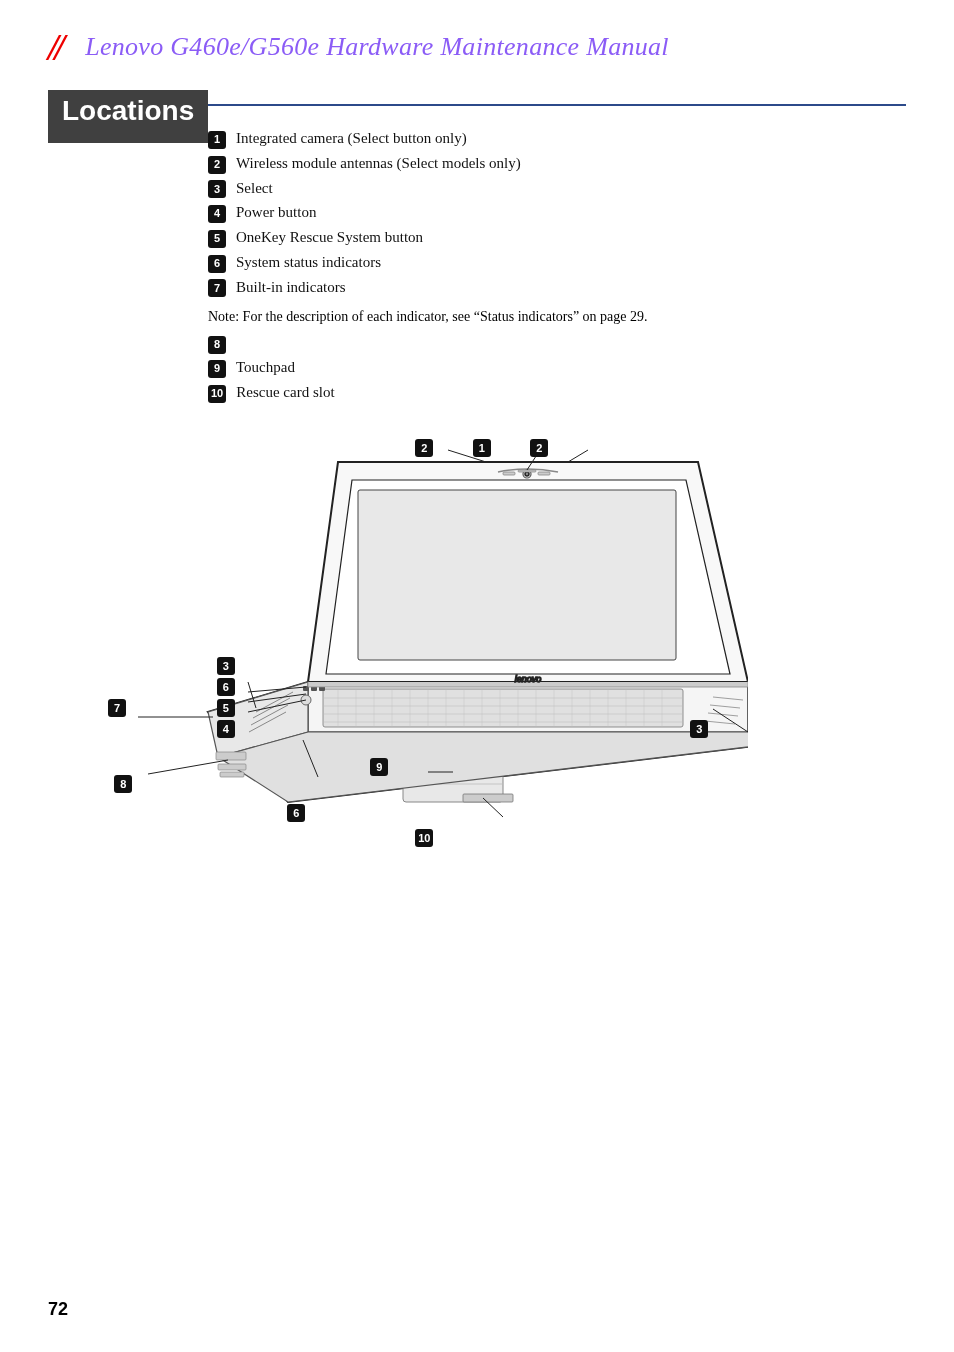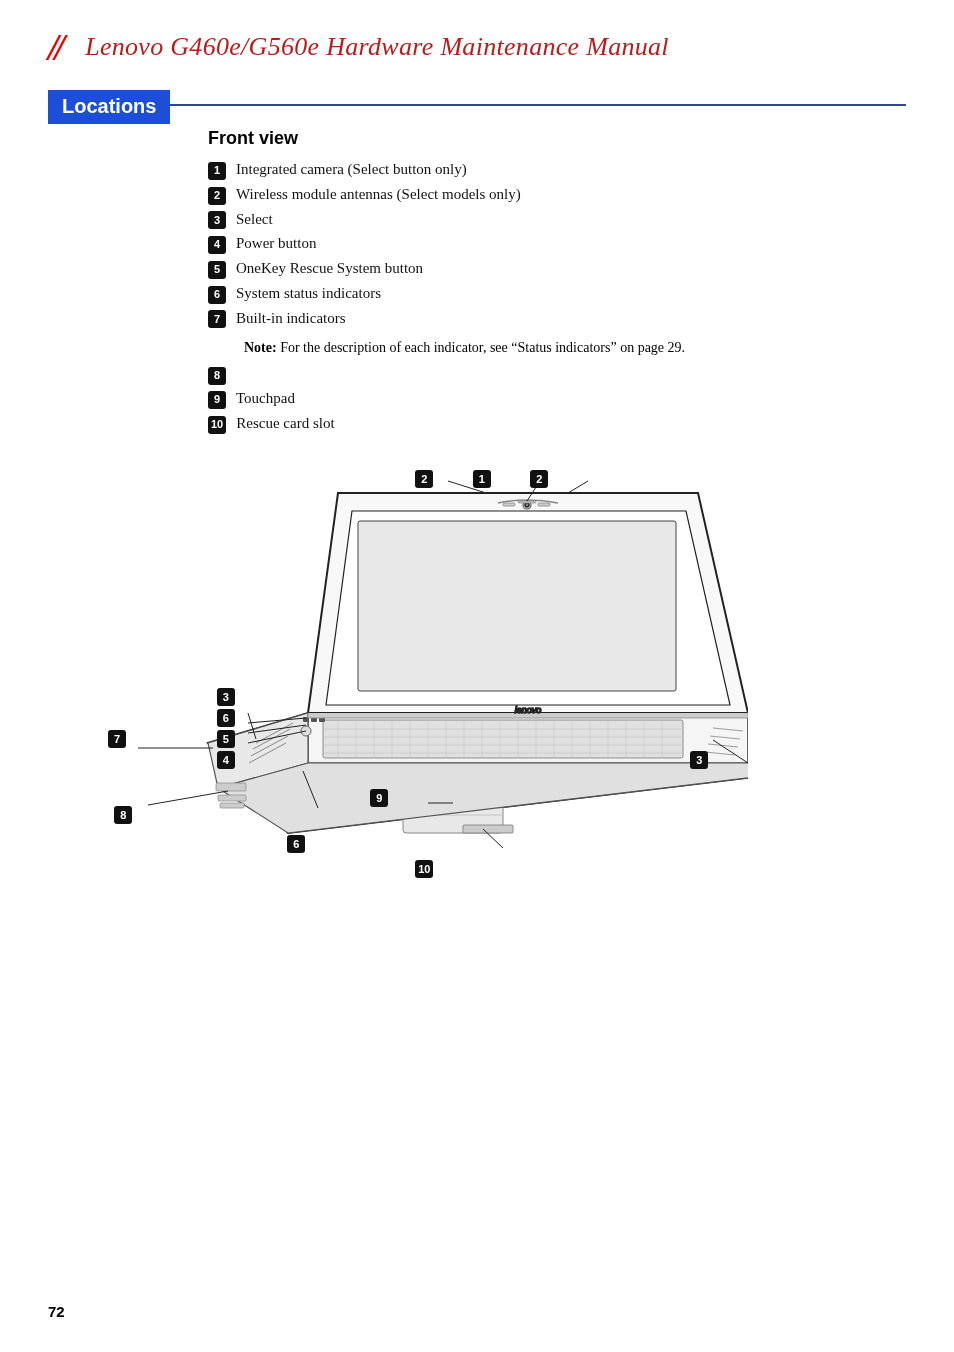--- a/index.html
+++ b/index.html
@@ -31,34 +31,34 @@
       color: #e00;
       font-style: italic;
       line-height: 1;
       margin-right: 6px;
       letter-spacing: -4px;
     }
     .header-title {
       font-size: 26px;
       font-style: italic;
       font-weight: normal;
-      color: #b91c1c;
+      color: #8b5cf6;
       letter-spacing: 0.3px;
     }
 
     
     .locations-section {
       margin: 18px 48px 0 48px;
     }
     .locations-header {
-      background: #1d4ed8;
+      background: #404040;
       color: #fff;
-      font-size: 20px;
-      font-weight: bold;
-      padding: 5px 14px 6px 14px;
+      font-size: 28px;
+      font-weight: bold;
+      padding: 5px 14px 16px 14px;
       display: inline-block;
       font-family: Arial, sans-serif;
     }
 
     
     .front-view-section {
       margin-top: 22px;
       margin-left: 160px;
     }
     .front-view-title {
@@ -100,22 +100,21 @@
       font-size: 15px;
       color: #111;
     }
 
     .note-line {
       font-size: 14px;
       margin: 7px 0 9px 0;
       line-height: 1.5;
     }
     .note-bold {
-      font-weight: bold;
-      margin-left: 36px;
+      font-weight: normal;
     }
 
     
     .diagram-area {
       margin-top: 18px;
       margin-left: 60px;
       position: relative;
       width: 640px;
       height: 420px;
     }
@@ -142,21 +141,21 @@
       border-radius: 3px;
       padding: 0 3px;
       z-index: 10;
     }
 
     
     .page-number {
       position: absolute;
       bottom: 32px;
       left: 48px;
-      font-size: 15px;
+      font-size: 18px;
       font-weight: bold;
       font-family: Arial, sans-serif;
     }
   </style>
 </head>
 <body>
 
 <div class="header">
   <div class="header-logo">
     <span class="logo-slashes">//</span>
@@ -166,21 +165,20 @@
 
 <div class="locations-section">
   <div style="position:relative; margin-bottom: 10px;">
     <hr style="border:none; border-top: 2px solid #2c4a8a; margin-bottom:0; margin-top:12px;">
     <div style="position:absolute; top:-14px; left:0;">
       <span class="locations-header">Locations</span>
     </div>
   </div>
 
   <div class="front-view-section">
-    <div class="front-view-title">Front view</div>
 
     <ul class="items-list" id="items-list-1">
         <li>
           <span class="item-badge">1</span>
           <span class="item-text">Integrated camera (Select button only)</span>
         </li>
         <li>
           <span class="item-badge">2</span>
           <span class="item-text">Wireless module antennas (Select models only)</span>
         </li>

